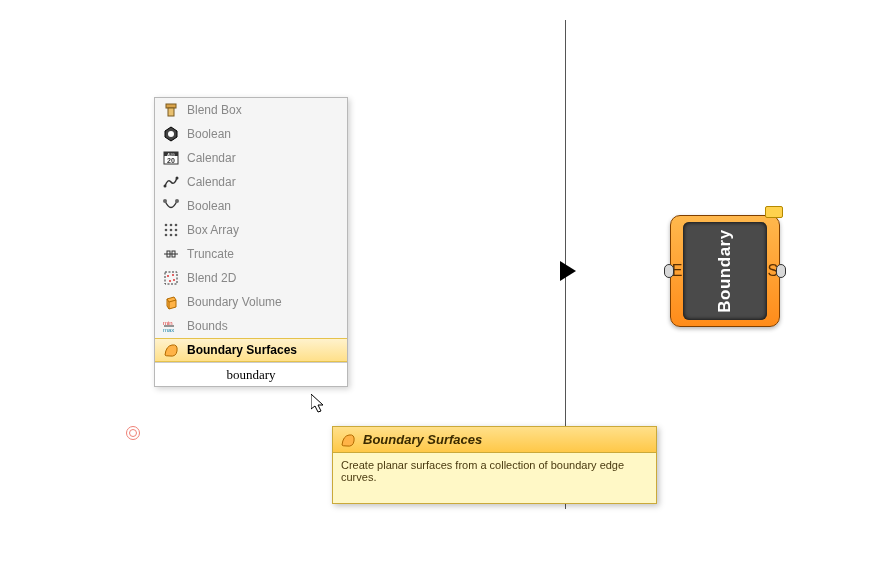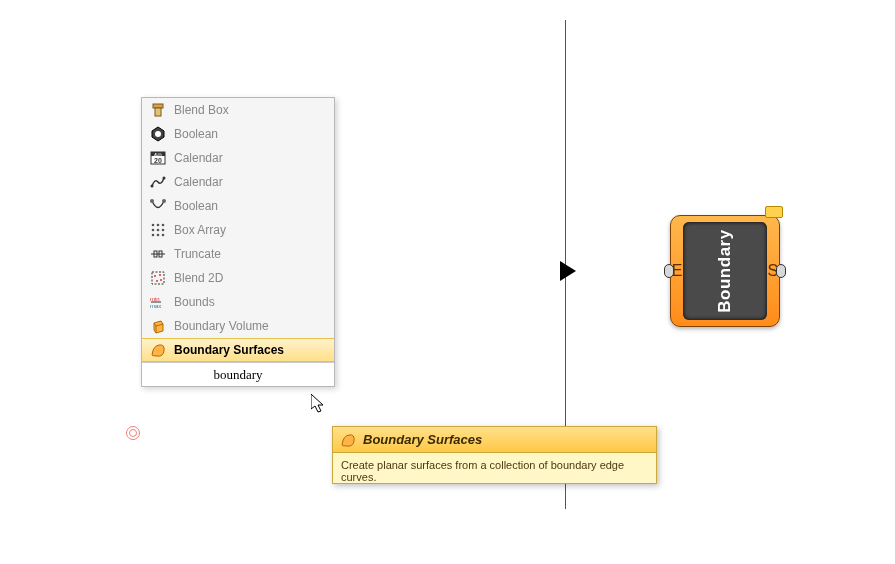--- a/index.html
+++ b/index.html
@@ -49,21 +49,21 @@
     position: absolute;
     left: 2px; top: 2px;
     width: 6px; height: 6px;
     border: 1.5px solid #e74c3c;
     border-radius: 50%;
   }
 
   
   .menu {
     position: absolute;
-    left: 141px;
+    left: 154px;
     top: 97px;
     width: 194px;
     background: #f5f5f5;
     border: 1px solid #b8b8b8;
     box-shadow: 2px 2px 6px rgba(0,0,0,0.18);
   }
   .menu-item {
     display: flex;
     align-items: center;
     height: 24px;
@@ -125,21 +125,21 @@
     width: 18px; height: 18px; margin-right: 6px;
     display: flex; align-items: center; justify-content: center;
   }
   .tooltip-head .ttl {
     font-style: italic;
     font-weight: 600;
     color: #3a2a00;
     font-size: 13px;
   }
   .tooltip-body {
-    padding: 6px 8px 0 8px;
+    padding: 6px 8px 20px 8px;
     color: #4a3a10;
     font-size: 11px;
   }
 
   
   .comp {
     position: absolute;
     left: 670px;
     top: 215px;
     width: 110px;
@@ -300,39 +300,39 @@
           <circle cx="5" cy="6" r="1" fill="#d33"></circle>
           <circle cx="10" cy="5" r="1" fill="#d33"></circle>
           <circle cx="7" cy="11" r="1" fill="#d33"></circle>
           <circle cx="11" cy="10" r="1" fill="#d33"></circle>
         </svg>
     </span>
     <span>Blend 2D</span>
   </div>
   <div class="menu-item">
     <span class="ic">
+      <svg width="16" height="16">
+          <polygon points="4,5 11,3 13,6 13,13 6,15 4,12" fill="#ffb347" stroke="#b36b00"></polygon>
+          <line x1="4" y1="5" x2="6" y2="8" stroke="#b36b00"></line>
+          <line x1="6" y1="8" x2="13" y2="6" stroke="#b36b00"></line>
+          <line x1="6" y1="8" x2="6" y2="15" stroke="#b36b00"></line>
+        </svg>
+    </span>
+    <span>Boundary Volume</span>
+  </div>
+  <div class="menu-item">
+    <span class="ic">
       <svg width="18" height="16">
           <text x="1" y="7" font-size="6" fill="#d33">min</text>
           <text x="1" y="14" font-size="6" fill="#28a">max</text>
           <line x1="2" y1="8" x2="12" y2="8" stroke="#333"></line>
         </svg>
     </span>
     <span>Bounds</span>
   </div>
-  <div class="menu-item">
-    <span class="ic">
-      <svg width="16" height="16">
-          <polygon points="4,5 11,3 13,6 13,13 6,15 4,12" fill="#ffb347" stroke="#b36b00"></polygon>
-          <line x1="4" y1="5" x2="6" y2="8" stroke="#b36b00"></line>
-          <line x1="6" y1="8" x2="13" y2="6" stroke="#b36b00"></line>
-          <line x1="6" y1="8" x2="6" y2="15" stroke="#b36b00"></line>
-        </svg>
-    </span>
-    <span>Boundary Volume</span>
-  </div>
   <div class="menu-item selected">
     <span class="ic">
       <svg width="16" height="16">
           <path d="M2 13 Q3 4 9 3 Q15 2 14 9 Q13 15 7 14 Q2 14 2 13 Z" fill="#ffb347" stroke="#b36b00"></path>
         </svg>
     </span>
     <span>Boundary Surfaces</span>
   </div>
   <div class="menu-search">boundary</div>
 </div>

